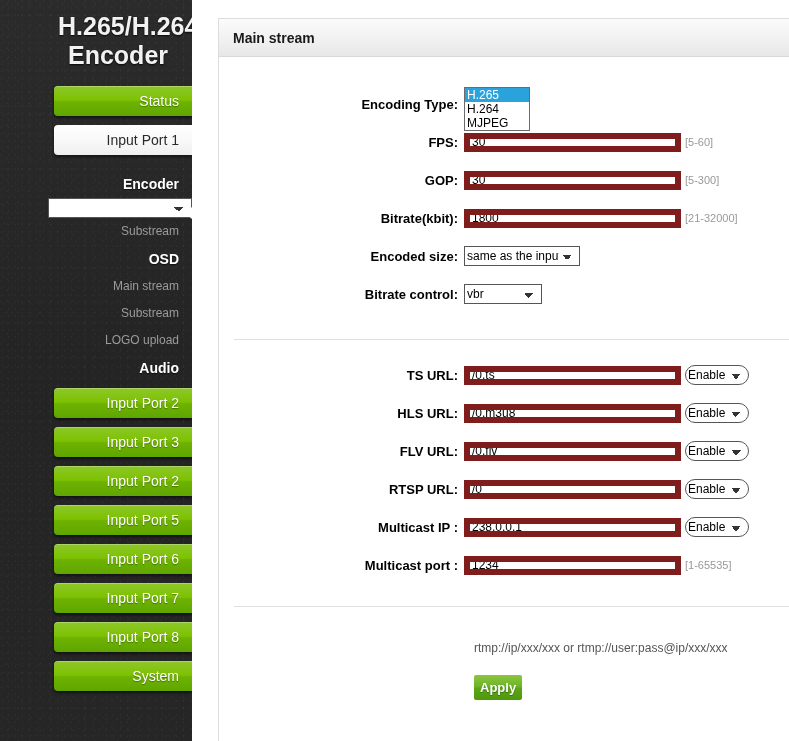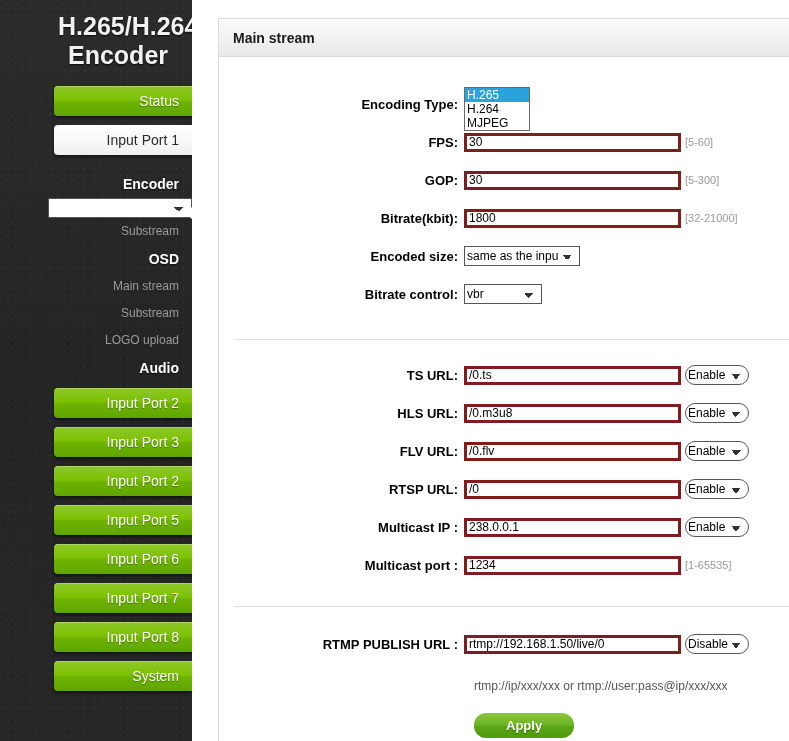--- a/index.html
+++ b/index.html
@@ -158,21 +158,21 @@
     padding-right: 6px;
     font-weight: bold;
     font-size: 13px;
     color: #000;
     box-sizing: border-box;
     white-space: nowrap;
   }
   .txt {
     width: 217px;
     height: 19px;
-    border: 3px solid #7f1d1d;
+    border: 6px solid #7f1d1d;
     background: #fff;
     font-family: "Liberation Sans", sans-serif;
     font-size: 12px;
     color: #000;
     padding: 0 2px;
     box-sizing: border-box;
     outline: none;
   }
   .hint {
     margin-left: 4px;
@@ -236,26 +236,26 @@
 
   .note {
     margin-left: 255px;
     font-size: 12px;
     color: #555;
   }
 
   .apply {
     margin-left: 255px;
     display: inline-block;
-    padding: 5px 32px;
+    padding: 5px 6px;
     color: #ffffff;
     font-weight: bold;
     font-size: 13px;
     border: 0;
-    border-radius: 12px;
+    border-radius: 2px;
     background: linear-gradient(180deg, #8cc63e 0%, #6db52a 45%, #5aa513 55%, #4e9a0c 100%);
     text-shadow: 0 1px 1px rgba(0,0,0,0.35);
     cursor: pointer;
     font-family: "Liberation Sans", sans-serif;
   }
 </style>
 </head>
 <body>
 
 <div id="sidebar">
@@ -359,21 +359,21 @@
     <div class="row">
       <div class="lbl">GOP:</div>
       <input class="txt" type="text" value="30" style="">
       <span class="hint">[5-300]</span>
     </div>
 
     
     <div class="row">
       <div class="lbl">Bitrate(kbit):</div>
       <input class="txt" type="text" value="1800" style="">
-      <span class="hint">[32-21000]</span>
+      <span class="hint">[21-32000]</span>
     </div>
 
     
     <div class="row">
       <div class="lbl">Encoded size:</div>
       <select class="sel encsize">
         <option>same as the input</option>
       </select>
     </div>
 
@@ -439,27 +439,20 @@
       <div class="lbl">Multicast port :</div>
       <input class="txt" type="text" value="1234" style="">
       <span class="hint">[1-65535]</span>
     </div>
 
     <div style="height:14px"></div>
     <div class="divider"></div>
     <div style="height:26px"></div>
 
     
-    <div class="row">
-      <div class="lbl">RTMP PUBLISH URL :</div>
-      <input class="txt" type="text" value="rtmp://192.168.1.50/live/0" style="">
-      <select class="sel enable">
-        <option>Disable</option>
-      </select>
-    </div>
 
     <div style="height:8px"></div>
     <div class="note">rtmp://ip/xxx/xxx or rtmp://user:pass@ip/xxx/xxx</div>
 
     <div style="height:20px"></div>
     <button class="apply">Apply</button>
 
   </div>
 </div>
 

